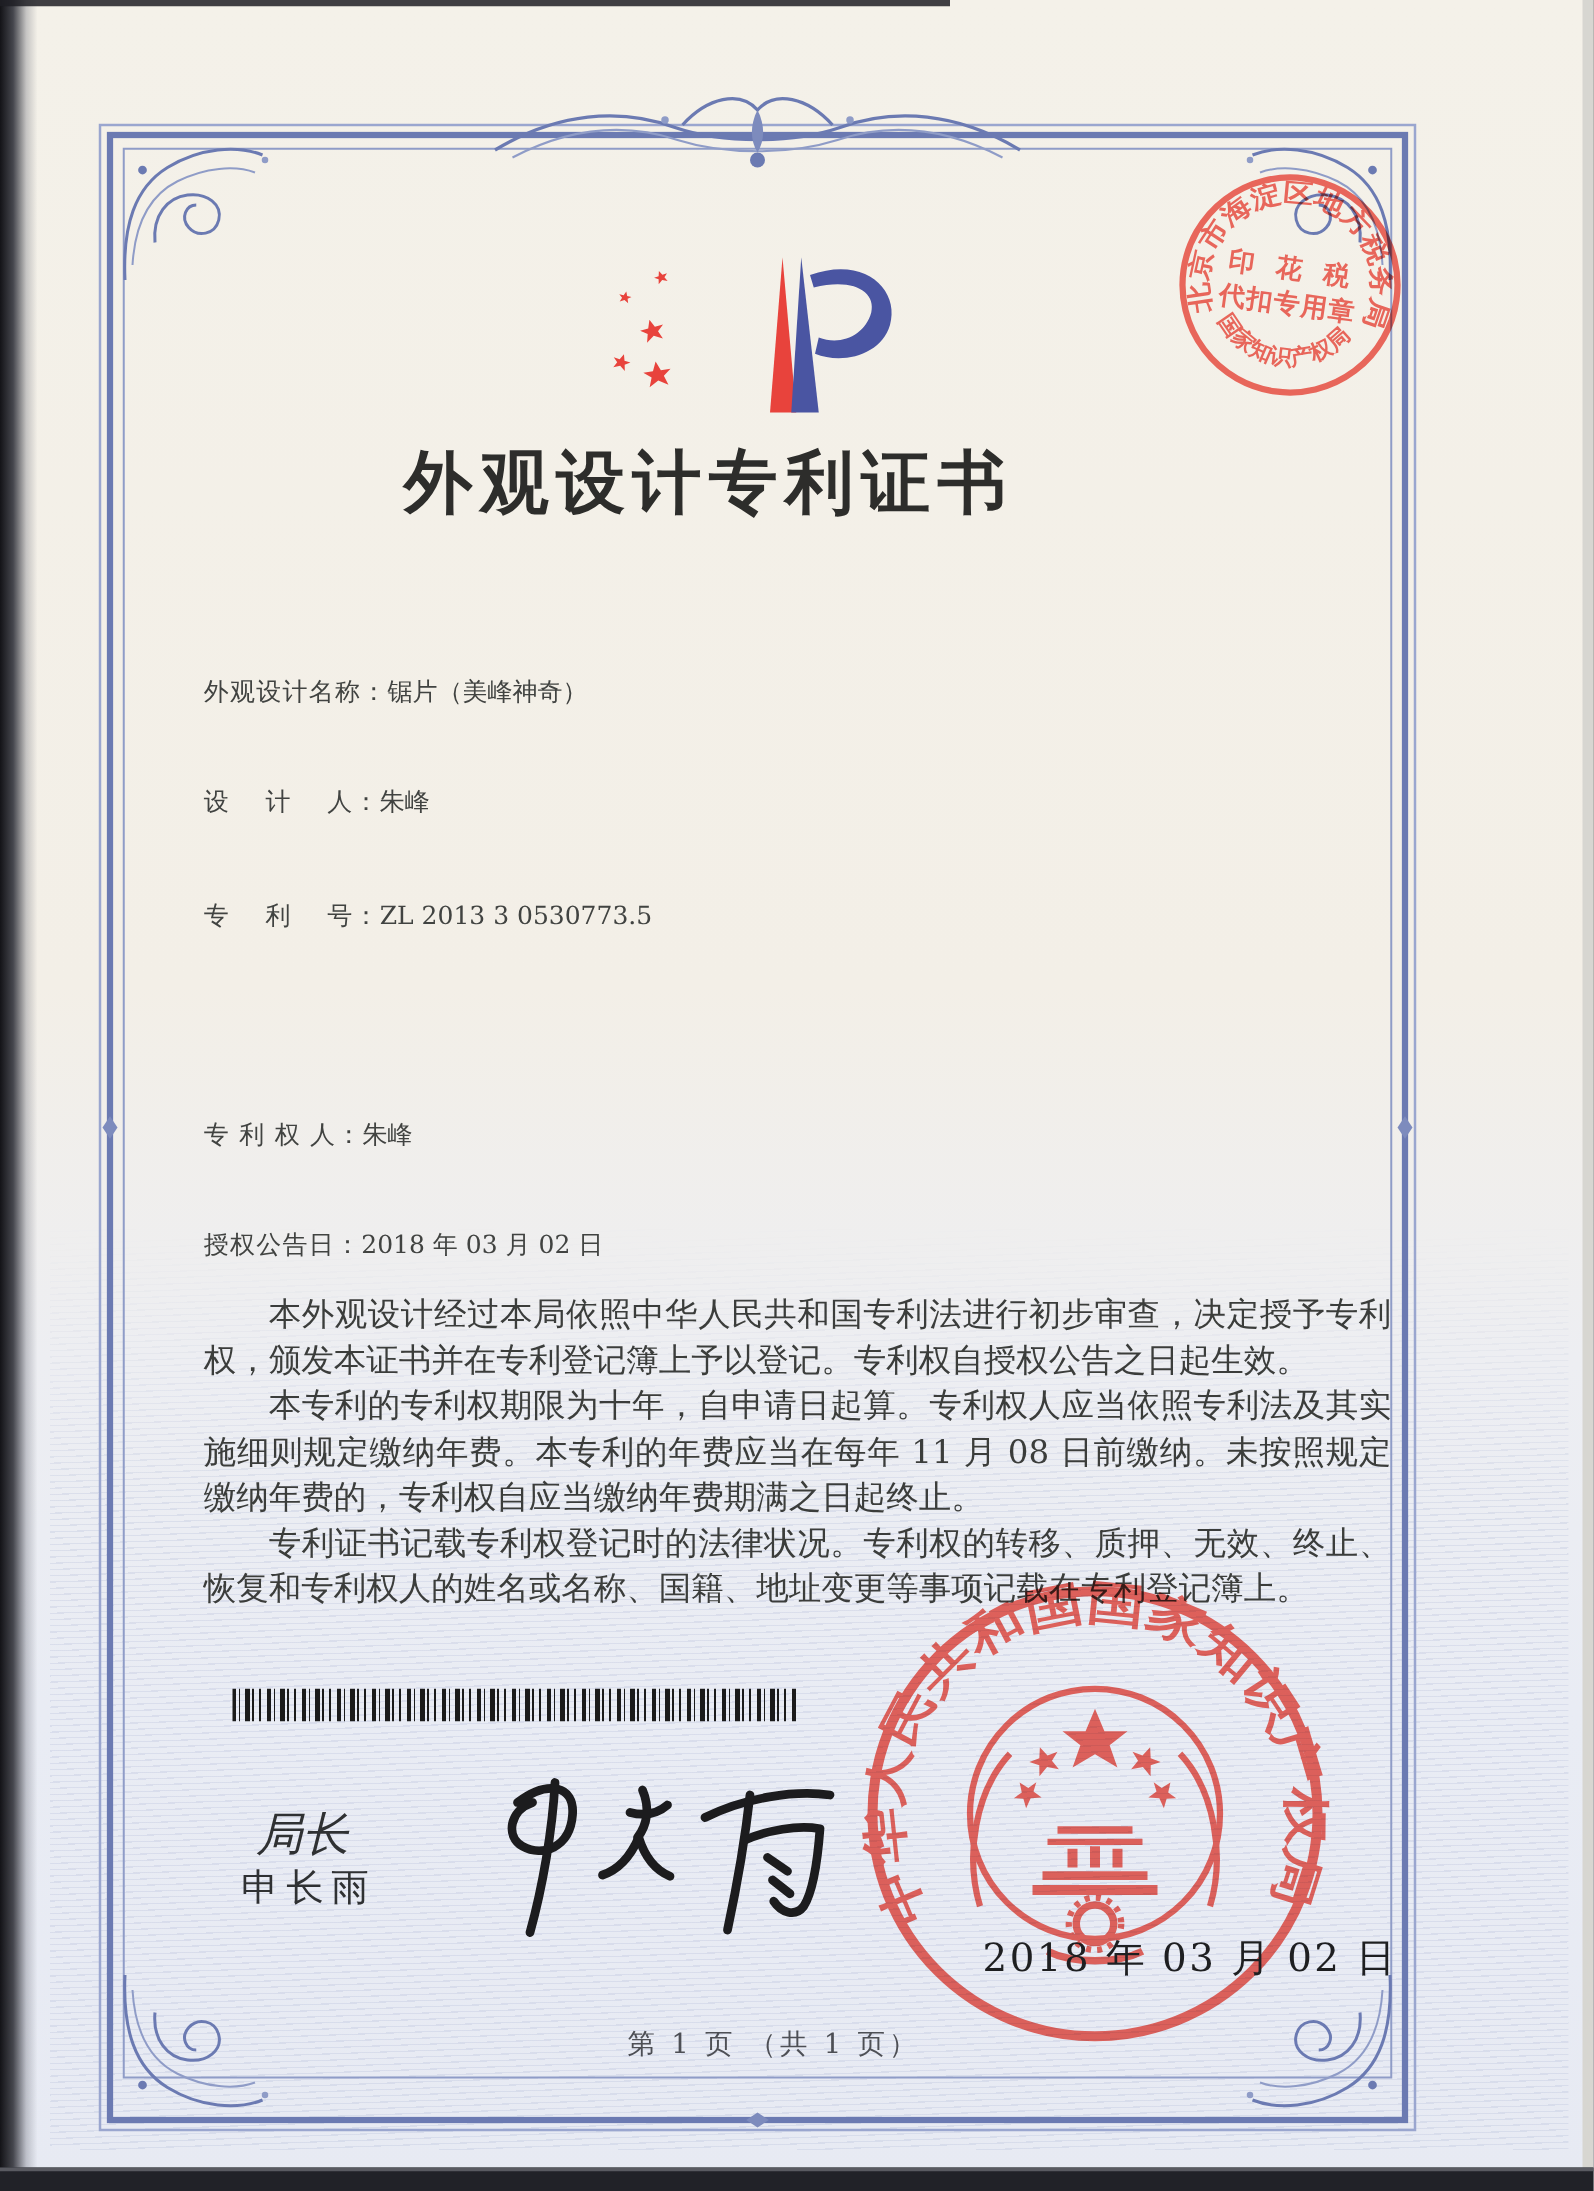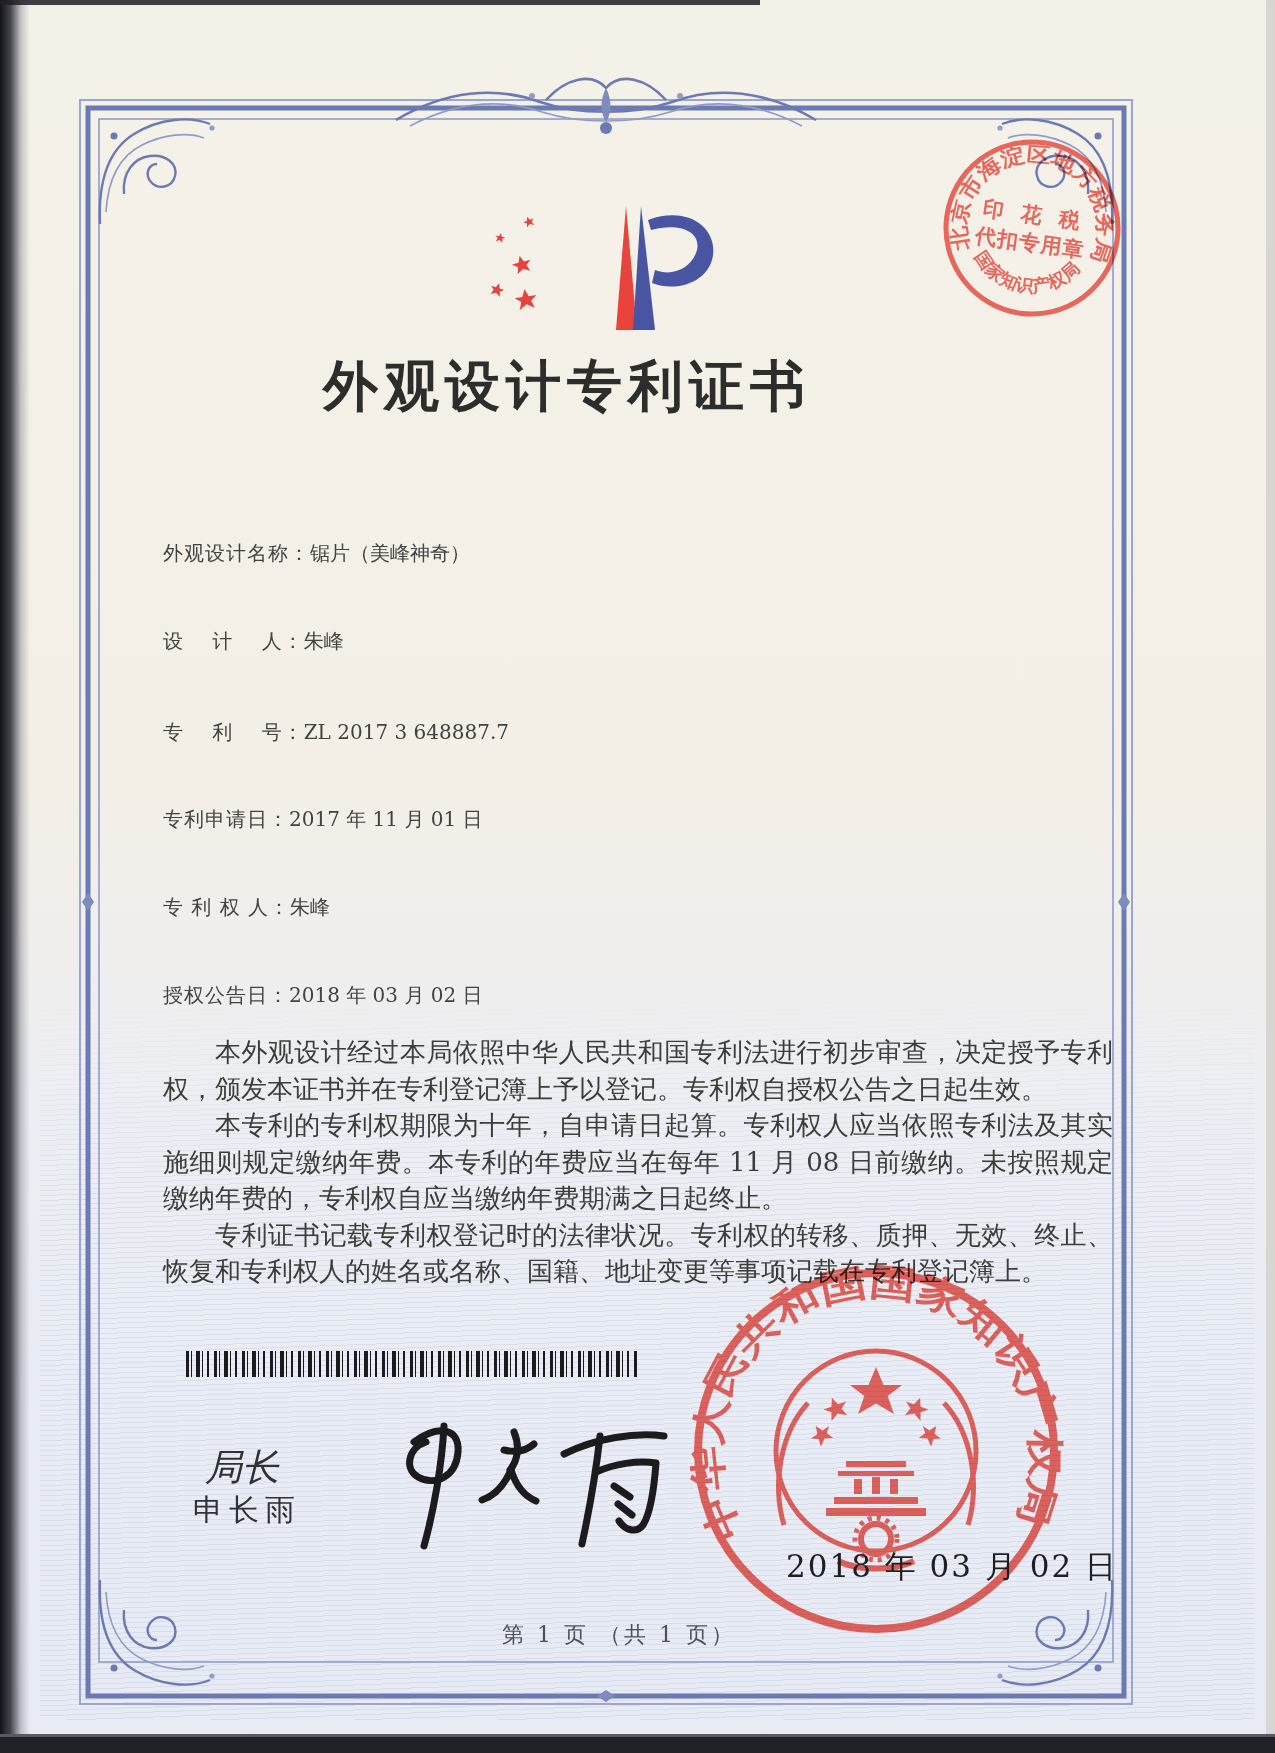--- a/index.html
+++ b/index.html
@@ -132,24 +132,21 @@
 
   <div class="abs title">外观设计专利证书</div>
 
   <div class="abs field" style="top:540px;">
     <span class="lab">外观设计名称：</span><span>锯片（美峰神奇）</span>
   </div>
   <div class="abs field" style="top:628px;">
     <span class="lab">设　 计　 人：</span><span>朱峰</span>
   </div>
   <div class="abs field" style="top:719px;">
-    <span class="lab">专　 利　 号：</span><span>ZL 2017 3 648887.7</span>
-  </div>
-  <div class="abs field" style="top:806px;">
-    <span class="lab">专利申请日：</span><span>2017 年 11 月 01 日</span>
+    <span class="lab">专　 利　 号：</span><span>ZL 2013 3 0530773.5</span>
   </div>
   <div class="abs field" style="top:894px;">
     <span class="lab">专 利 权 人：</span><span>朱峰</span>
   </div>
   <div class="abs field" style="top:982px;">
     <span class="lab">授权公告日：</span><span>2018 年 03 月 02 日</span>
   </div>
 
   <div class="abs paras">
     <p>本外观设计经过本局依照中华人民共和国专利法进行初步审查，决定授予专利权，颁发本证书并在专利登记簿上予以登记。专利权自授权公告之日起生效。</p>

